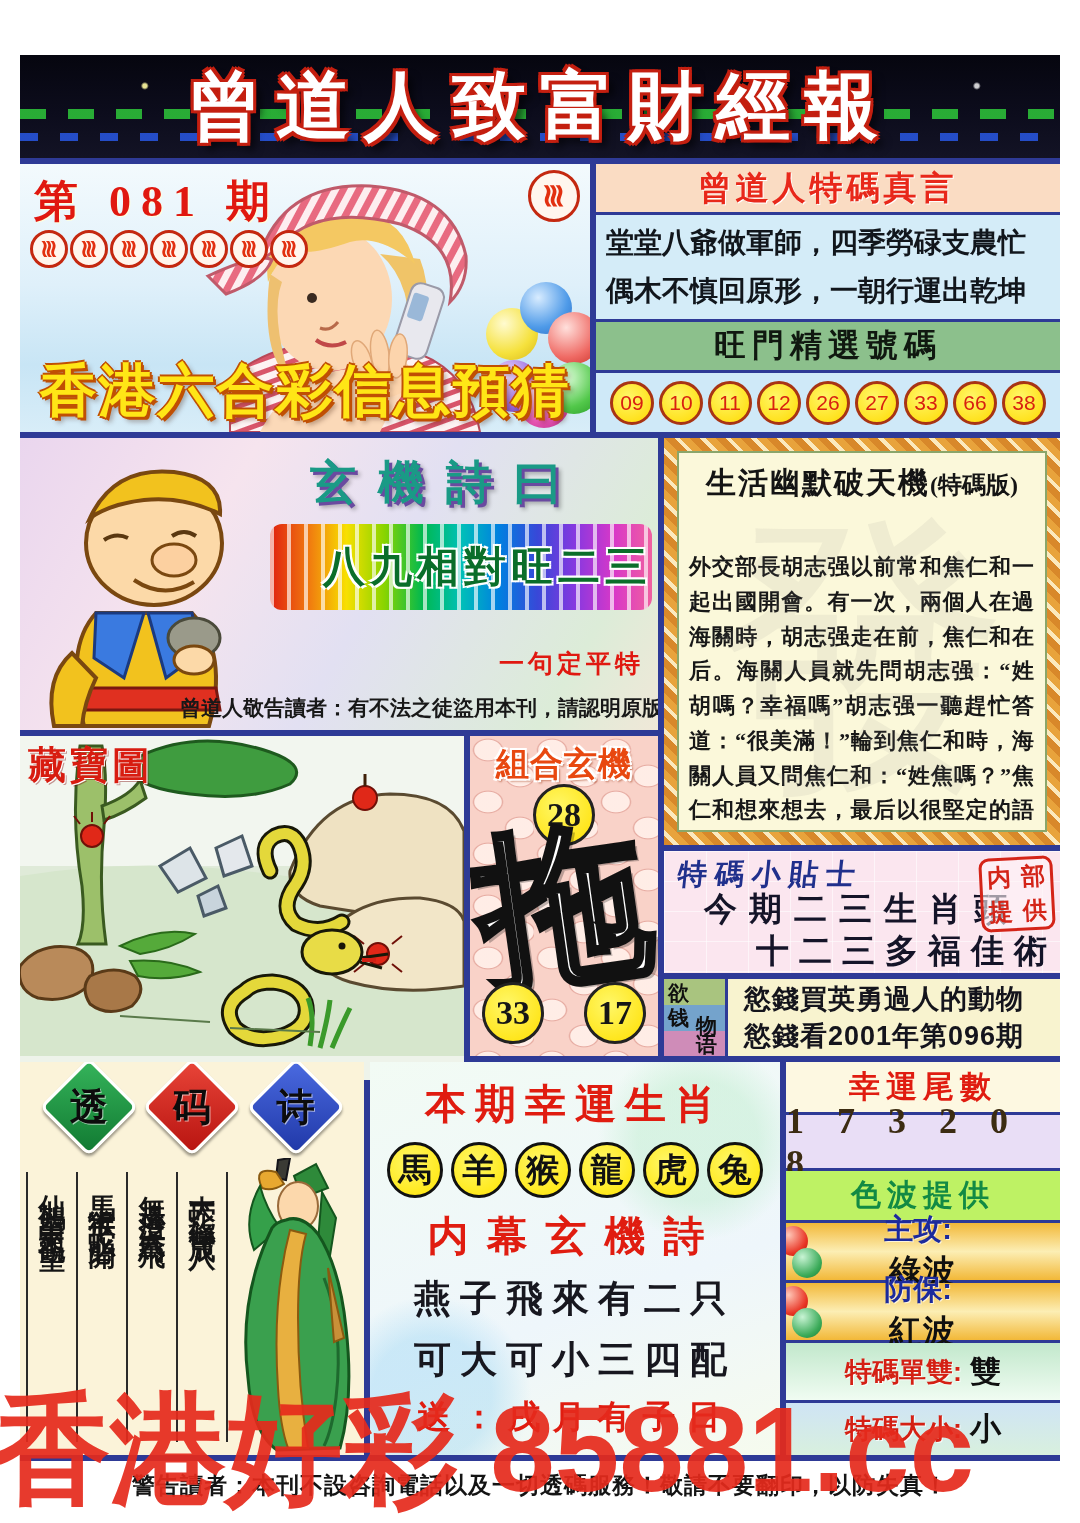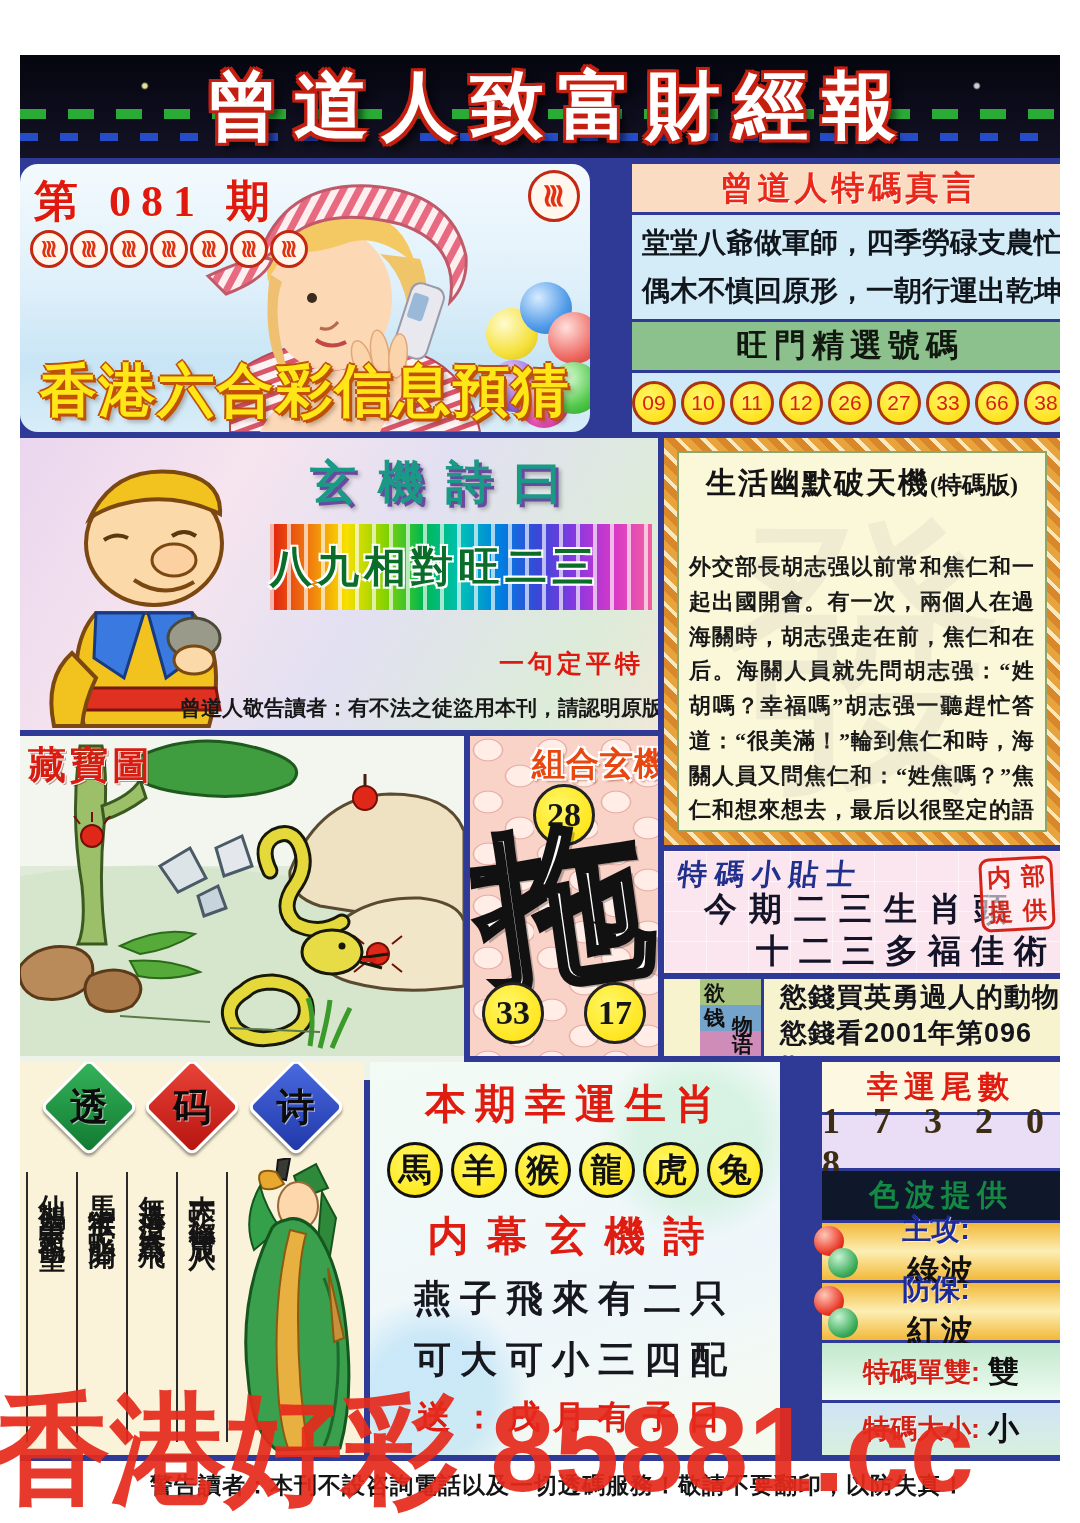--- a/index.html
+++ b/index.html
@@ -1,21 +1,21 @@
 <!DOCTYPE html>
 <html><head>
 <meta charset="utf-8">
 <style>
   * { margin:0; padding:0; box-sizing:border-box; }
   body { width:1080px; height:1523px; background:#fff; position:relative;
          font-family:"Liberation Sans", sans-serif; overflow:hidden; }
 
   .frame { position:absolute; left:20px; top:55px; width:1040px; height:1455px;
            background:#2e3a96; }
-  .panel { position:absolute; overflow:hidden;padding-left:36px; }
+  .panel { position:absolute; overflow:hidden; }
 
   
   #p-header { left:0; top:0; width:1040px; height:103px;
     background:
       radial-gradient(circle at 12% 30%, rgba(255,250,160,.9) 2px, transparent 4px),
       radial-gradient(circle at 30% 60%, rgba(255,255,255,.8) 2px, transparent 4px),
       radial-gradient(circle at 55% 25%, rgba(180,220,255,.8) 2px, transparent 4px),
       radial-gradient(circle at 78% 55%, rgba(255,240,150,.9) 2px, transparent 4px),
       radial-gradient(circle at 92% 30%, rgba(255,255,255,.8) 2px, transparent 4px),
       linear-gradient(180deg,#06060f 0%,#0c0c1c 55%,#131325 100%);
@@ -25,21 +25,21 @@
   #p-header .lights-b { position:absolute; left:0; top:76%; width:100%; height:8px;
     background:repeating-linear-gradient(90deg,#2a5cf0 0 18px, rgba(0,0,0,0) 18px 40px); opacity:.8; }
   .masthead { position:relative; color:#fff; font-size:74px; font-weight:bold; letter-spacing:14px;
     font-family:"Liberation Serif", serif;
     text-shadow:3px 0 #c41f10,-3px 0 #c41f10,0 3px #c41f10,0 -3px #c41f10,
                 3px 3px #c41f10,-3px -3px #c41f10,3px -3px #c41f10,-3px 3px #c41f10,
                 7px 7px 8px rgba(0,0,0,.7); white-space:nowrap; }
 
   
   #p-cover { left:0; top:109px; width:570px; height:268px;
-    background:linear-gradient(180deg,#f3fafd 0%,#dff0fa 45%,#c8e5f5 75%,#d8edf8 100%);border-radius:18px; }
+    background:linear-gradient(180deg,#f3fafd 0%,#dff0fa 45%,#c8e5f5 75%,#d8edf8 100%); }
   .issue-no { position:absolute; left:14px; top:8px; color:#e01810; font-size:44px; font-weight:bold;
     font-family:"Liberation Serif", serif; letter-spacing:10px;
     text-shadow:1px 1px 0 #ffd; }
   .flame-row { position:absolute; left:10px; top:66px; display:flex; gap:2px; }
   .flame { width:38px; height:38px; border:3px solid #c42810; border-radius:50%;
     background:#fff6ee; color:#e23010; display:flex; align-items:center; justify-content:center; }
   .flame i { font-style:normal; font-size:24px; font-weight:bold; transform:rotate(90deg); line-height:1; }
   .flame.corner { position:absolute; left:508px; top:6px; width:52px; height:52px; }
   .flame.corner i { font-size:32px; }
   .cover-tagline { position:absolute; left:0; bottom:2px; width:100%; text-align:center;
@@ -67,25 +67,25 @@
   .mantra-nums { background:#cfe9f8; display:flex; align-items:center; justify-content:center; gap:5px; }
   .num-circ { width:44px; height:44px; border-radius:50%; border:3px solid #a83414;
     background:radial-gradient(circle at 40% 35%,#fff768,#ffd900);
     color:#d82010; font-size:21px; font-weight:normal; display:flex; align-items:center; justify-content:center; }
 
   
   #p-mystic { left:0; top:383px; width:638px; height:292px;
     background:linear-gradient(120deg,#ead6ee 0%,#f6e4ee 30%,#e2e0f2 55%,#dcecd8 85%,#f0e8d8 100%); }
   .mystic-title { position:absolute; left:290px; top:14px; color:#1a9a86; font-size:46px; font-weight:bold;
     letter-spacing:22px; white-space:nowrap; text-shadow:3px 3px 0 #6a4aa0, 5px 5px 4px rgba(0,0,0,.3); }
-  .rainbow { position:absolute; left:250px; top:86px; width:382px; height:86px; border-radius:0;
+  .rainbow { position:absolute; left:250px; top:86px; width:382px; height:86px; border-radius:12px;
     background:
       repeating-linear-gradient(90deg, rgba(255,255,255,.65) 0 4px, rgba(255,255,255,0) 4px 17px),
       linear-gradient(90deg,#e02010,#f07810,#f8e000,#88d400,#00b850,#00c0b8,#0080e0,#3848d8,#8838e0,#d838c8,#f060a0);
-    display:flex; align-items:center; justify-content:flex-start; }
+    display:flex; align-items:center; justify-content:flex-end; }
   .rainbow span { color:#0a6e2a; font-size:42px; font-weight:bold; letter-spacing:5px; white-space:nowrap;
     text-shadow:2px 2px 0 #fff,-2px -2px 0 #fff,2px -2px 0 #fff,-2px 2px 0 #fff; }
   .mystic-note { position:absolute; right:14px; bottom:50px; color:#e01810; font-size:25px; font-weight:bold;
     letter-spacing:4px; font-family:"Liberation Serif", serif; }
   .mystic-notice { position:absolute; left:160px; bottom:8px; color:#181818; font-size:21px; font-weight:bold;
     white-space:nowrap; }
   .oldman { position:absolute; left:4px; top:10px; }
 
   
   #p-story { left:644px; top:383px; width:396px; height:407px;
@@ -193,21 +193,21 @@
   .lucky-poem { color:#17171f; font-size:37px; font-weight:bold; letter-spacing:9px; white-space:nowrap; }
   .lucky-gift { color:#e01c10; font-size:33px; font-weight:bold; letter-spacing:12px; white-space:nowrap; }
 
   
   #p-right { left:766px; top:1007px; width:274px; height:393px; background:#2e3a96;
     display:grid; grid-template-rows:50px 53px 49px 57px 57px 57px 1fr; row-gap:3px; }
   .r-row { display:flex; align-items:center; justify-content:center; position:relative; }
   .r-tail-title { background:#fdf8e1; color:#e01c10; font-size:31px; font-weight:bold; letter-spacing:6px; }
   .r-digits { background:#e9def6; color:#3c2c12; font-size:36px; font-weight:bold;
     font-family:"Liberation Serif", serif; letter-spacing:12px; }
-  .r-wave-title { background:#0f172a; color:#128a44; font-size:30px; font-weight:bold; letter-spacing:6px; }
+  .r-wave-title { background:#bef264; color:#128a44; font-size:30px; font-weight:bold; letter-spacing:6px; }
   .r-gold { background:linear-gradient(180deg,#f2b838 0%,#fceeb4 50%,#f2b838 100%);flex-direction:column; }
   .r-parity { background:linear-gradient(180deg,#c2e8cc,#f0fcf2); }
   .r-size { background:linear-gradient(180deg,#cfe4f5 0%,#d8f0de 100%); }
   .wave-label { color:#1c2a9c; font-size:29px; font-weight:bold; margin-right:10px;
     text-shadow:1px 1px 0 rgba(255,255,255,.7); }
   .wave-value { color:#101010; font-size:32px; font-weight:bold; letter-spacing:2px; }
   .red-label { color:#d42014; font-size:27px; font-weight:bold; margin-right:8px;
     text-shadow:1px 1px 0 rgba(255,255,255,.8); }
   .black-value { color:#101010; font-size:31px; font-weight:bold; }
   .ballpair { position:absolute; left:-8px; top:50%; transform:translateY(-50%); width:44px; height:52px; }

